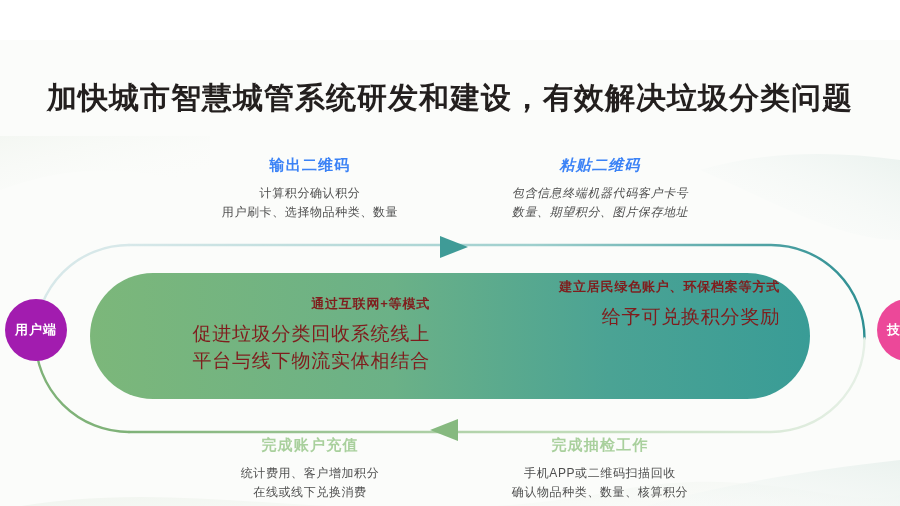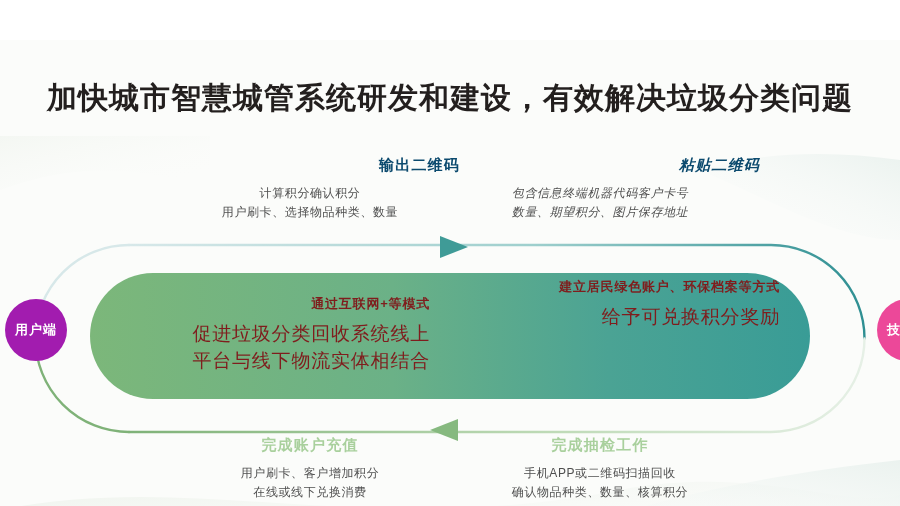--- a/index.html
+++ b/index.html
@@ -89,21 +89,21 @@
     margin-bottom: 9px;
     white-space: nowrap;
   }
   .callout .c-line {
     font-size: 12px;
     color: #4f4f4f;
     line-height: 19px;
     letter-spacing: 0.6px;
     white-space: nowrap;
   }
-  .head-top { color: #0c4a6e; text-align: right; }
+  .head-top { color: #3b82f6; }
   .head-bottom { color: #a9d09d; }
 
   #callout-tl { left: 160px; top: 116px; width: 300px; }
   #callout-tr { left: 440px; top: 116px; width: 320px; font-style: italic; }
   #callout-bl { left: 160px; top: 396px; width: 300px; }
   #callout-br { left: 440px; top: 396px; width: 320px; }
 
   
   .pill-text {
     position: absolute;
@@ -209,21 +209,21 @@
   </div>
 
   <div id="callout-tr" class="callout">
     <div class="c-head head-top">粘贴二维码</div>
     <div class="c-line">包含信息终端机器代码客户卡号</div>
     <div class="c-line">数量、期望积分、图片保存地址</div>
   </div>
 
   <div id="callout-bl" class="callout">
     <div class="c-head head-bottom">完成账户充值</div>
-    <div class="c-line">用户刷卡、客户增加积分</div>
+    <div class="c-line">统计费用、客户增加积分</div>
     <div class="c-line">在线或线下兑换消费</div>
   </div>
 
   <div id="callout-br" class="callout">
     <div class="c-head head-bottom">完成抽检工作</div>
     <div class="c-line">手机APP或二维码扫描回收</div>
     <div class="c-line">确认物品种类、数量、核算积分</div>
   </div>
 
   <div id="pill-text-left" class="pill-text">

